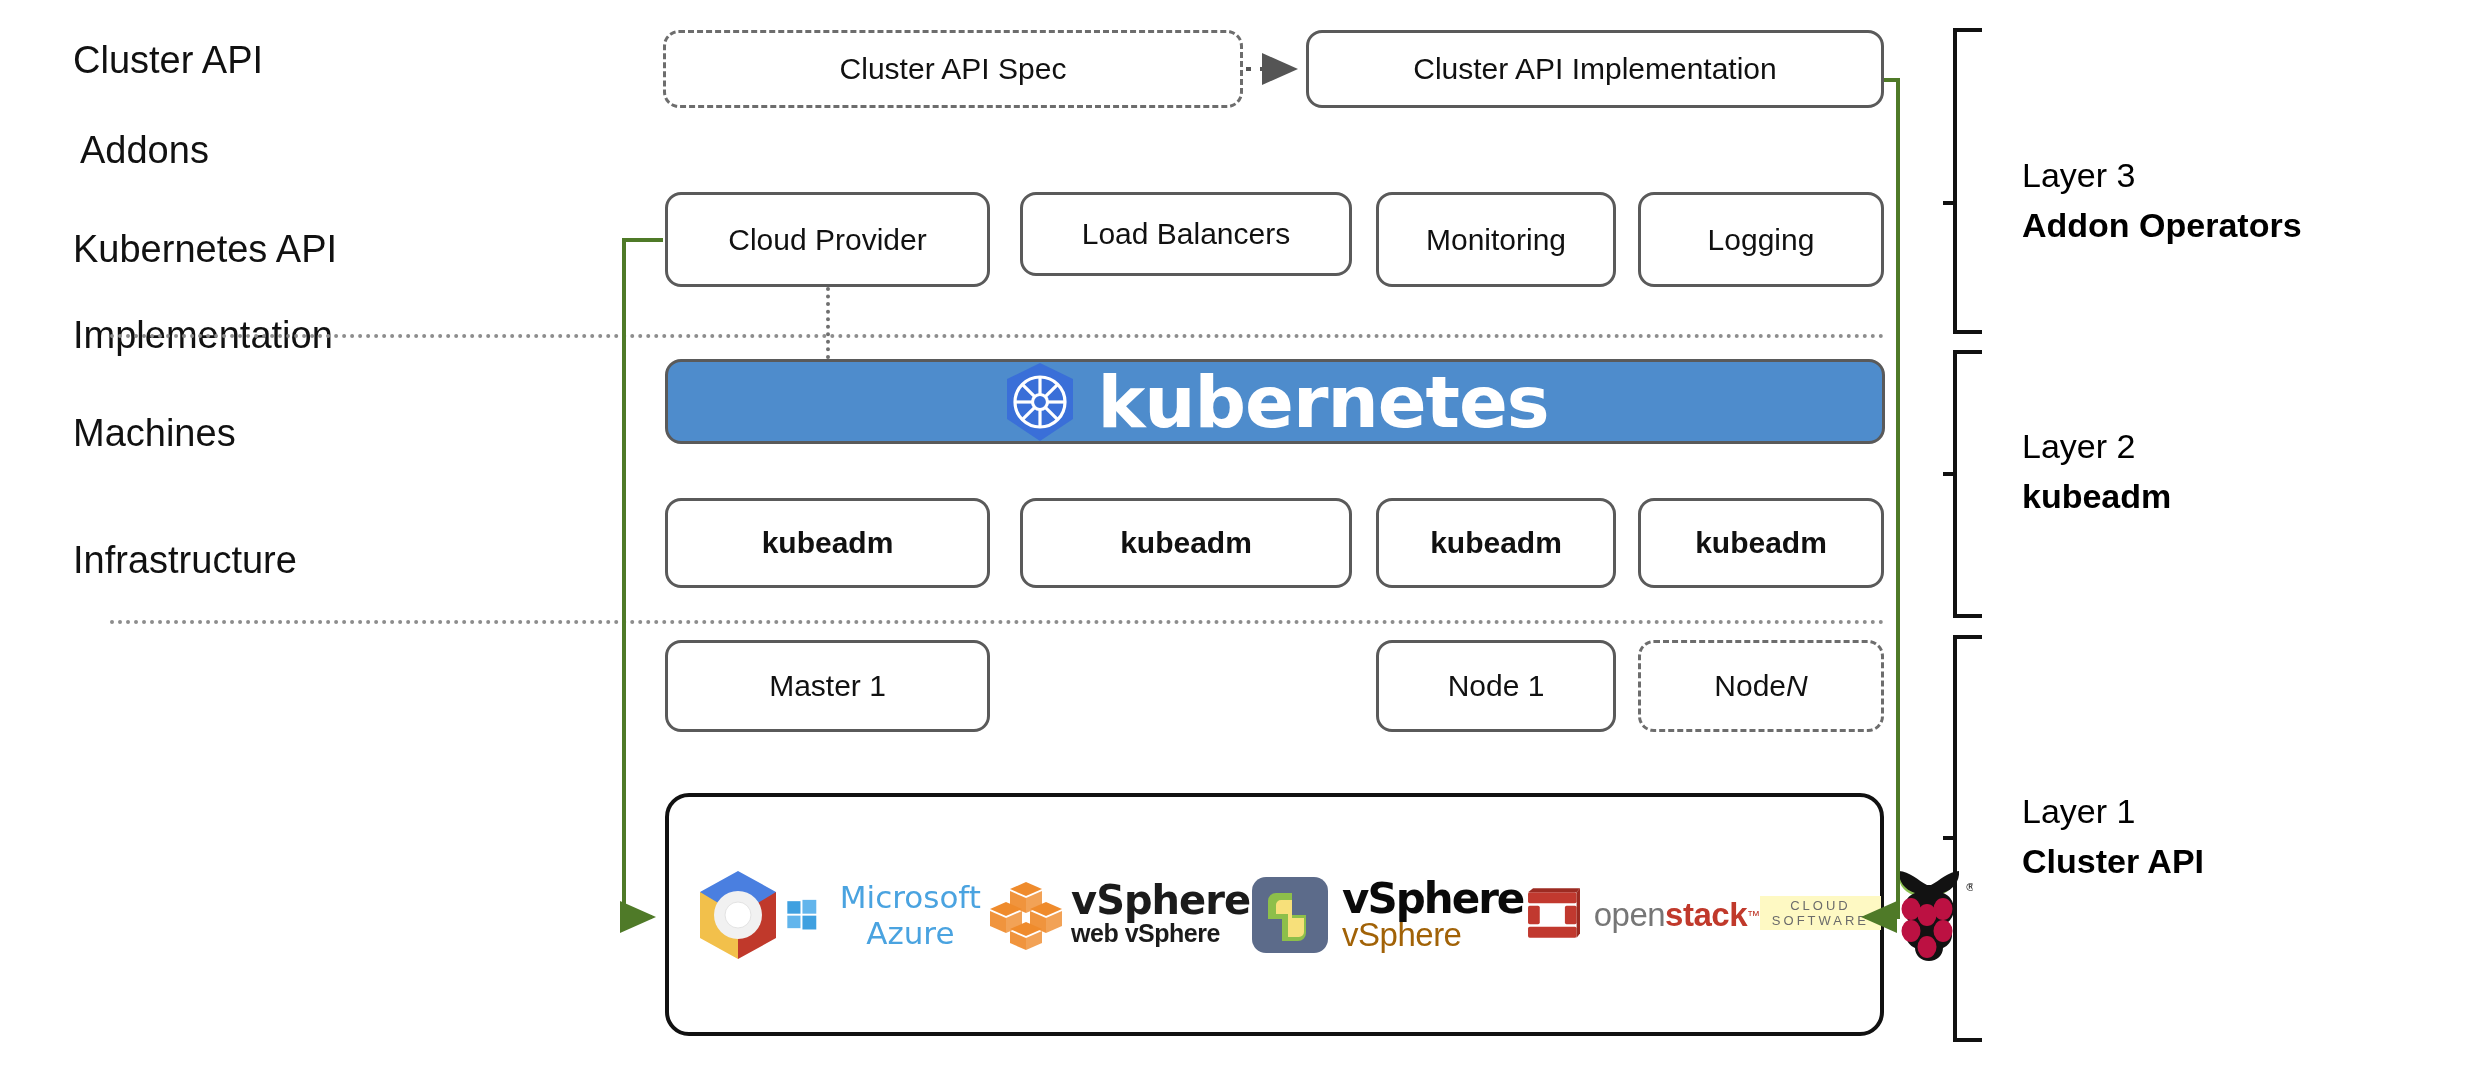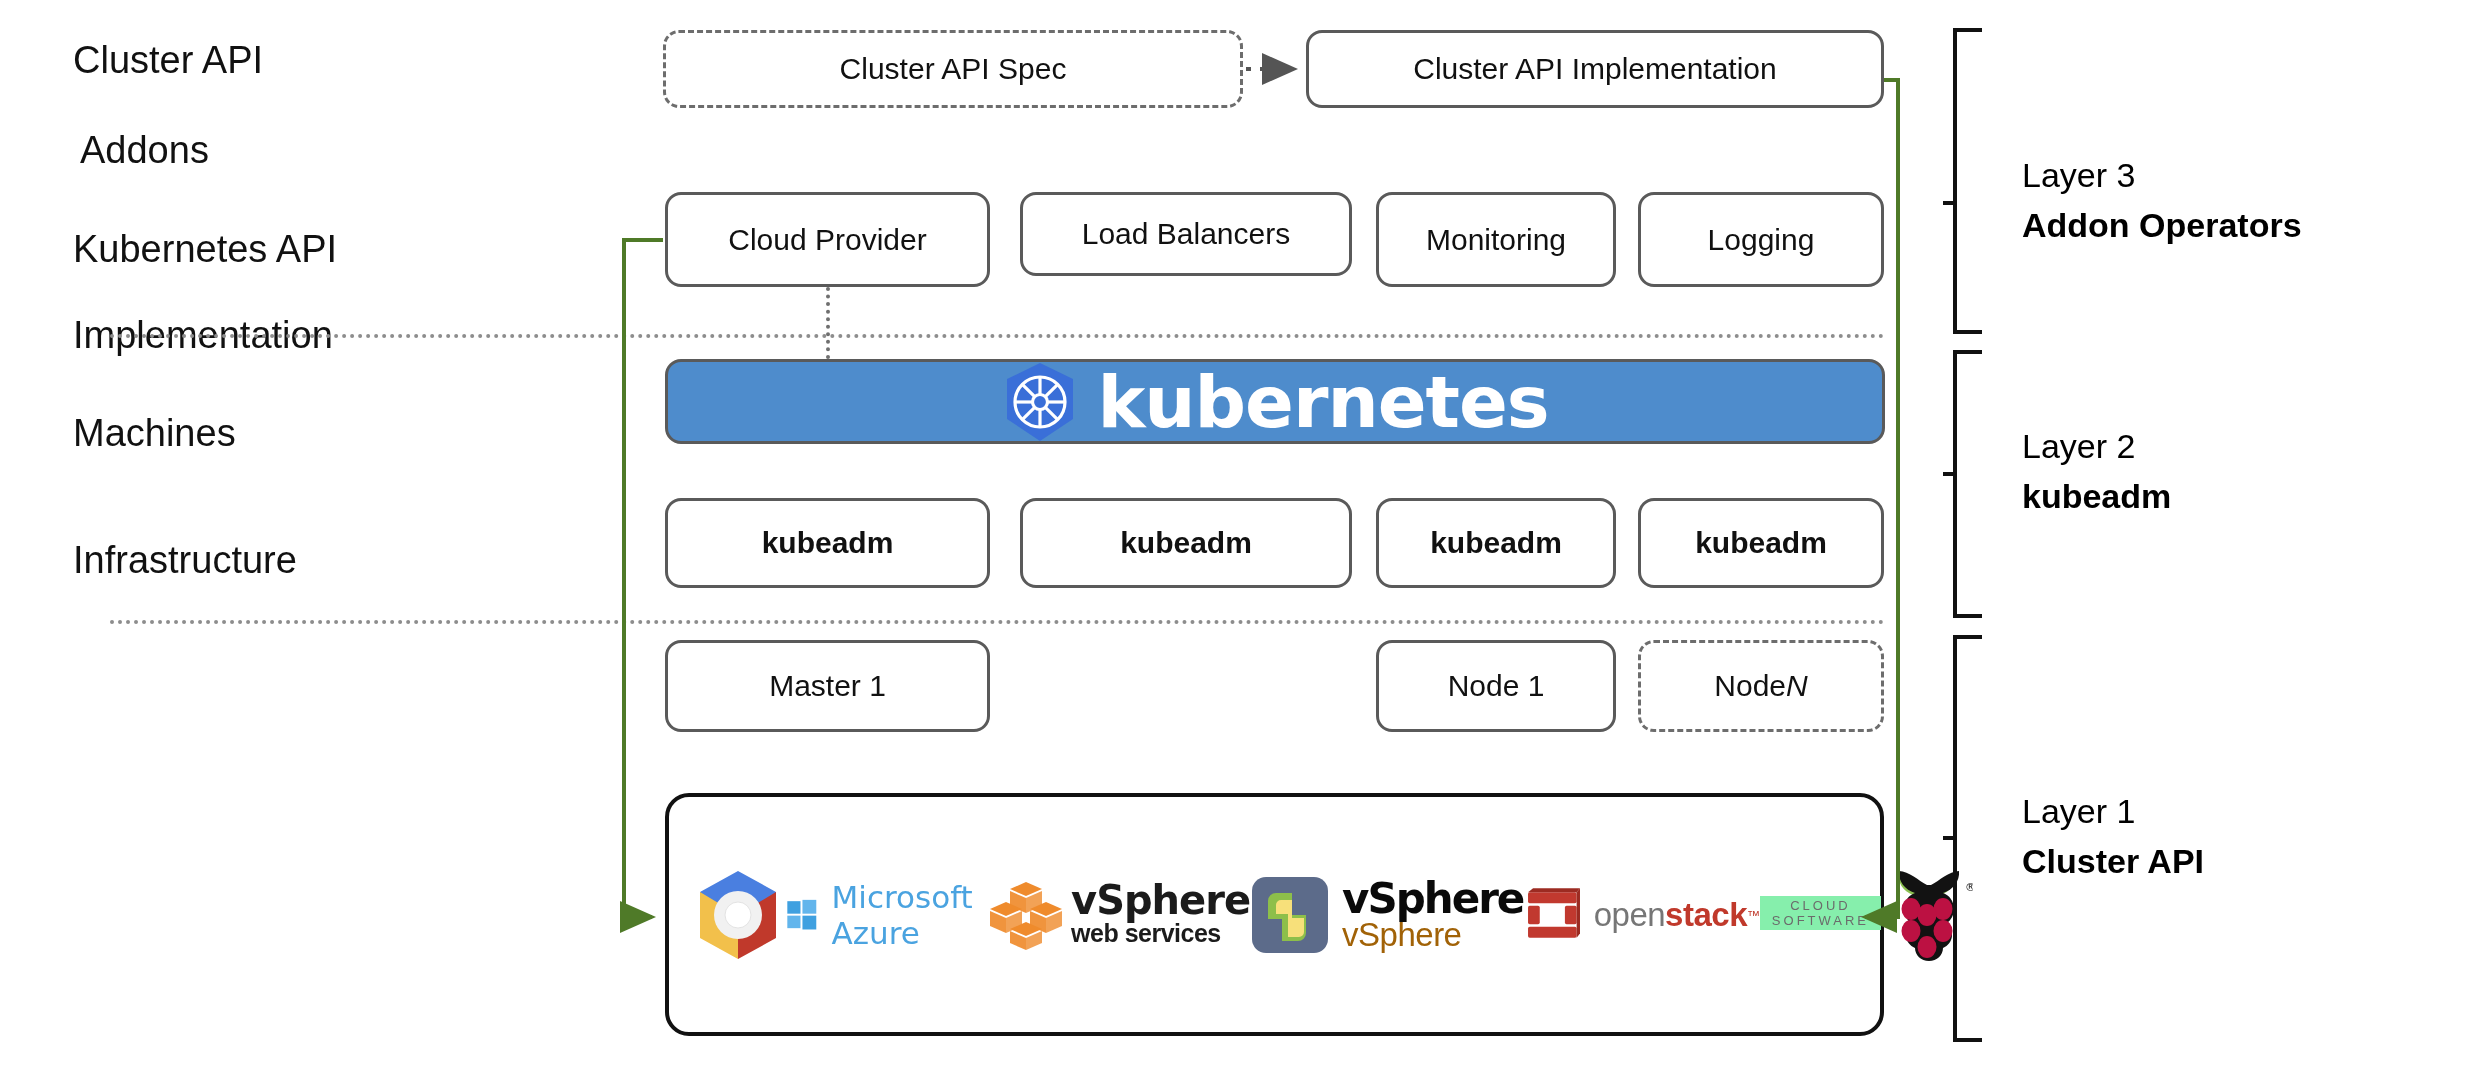--- a/index.html
+++ b/index.html
@@ -35,31 +35,31 @@
 
   
   .layercap{position:absolute;font-size:34px;line-height:50px;white-space:nowrap;}
   .layercap .l1{display:block;font-weight:normal;}
   .layercap .l2{display:block;font-weight:bold;}
 
   
   .logorow{position:absolute;display:flex;align-items:center;}
   .logo{position:relative;display:flex;align-items:center;justify-content:center;}
 
-  .azure-word{font-size:31px;color:#4aa3e0;font-family:"DejaVu Sans","Liberation Sans",sans-serif;}
+  .azure-word{font-size:31px;color:#4aa3e0;font-family:"DejaVu Sans","Liberation Sans",sans-serif;text-align:center;}
   .aws-word{font-size:40px;font-weight:bold;color:#1b1b1b;line-height:0.92;
             font-family:"DejaVu Sans","Liberation Sans",sans-serif;letter-spacing:-1px;}
   .aws-sub{font-size:25px;font-weight:bold;color:#1b1b1b;letter-spacing:-0.5px;}
   .vm-word{font-size:42px;font-weight:bold;color:#0a0a0a;letter-spacing:-2px;line-height:0.95;
            font-family:"DejaVu Sans","Liberation Sans",sans-serif;}
   .vm-sub{font-size:33px;color:#a16207;letter-spacing:-0.5px;line-height:1;}
   .os-open{font-size:33px;color:#767676;letter-spacing:-0.5px;}
   .os-stack{font-size:33px;color:#c0392b;font-weight:bold;letter-spacing:-0.5px;}
   .os-tm{font-size:13px;color:#c0392b;vertical-align:super;}
-  .os-sub{font-size:13px;color:#6b6b6b;letter-spacing:3px;background:#86efac;
+  .os-sub{font-size:13px;color:#6b6b6b;letter-spacing:3px;background:#fef9c3;
           padding:2px 6px;text-align:center;}
 </style>
 </head>
 <body>
 
 <div class="stage">
 
   <div class="rowlabel" style="left:73px;top:38px;">Cluster API</div>
   <div class="rowlabel" style="left:80px;top:128px;">Addons</div>
   <div class="rowlabel" style="left:73px;top:227px;">Kubernetes API</div>
@@ -173,21 +173,21 @@
           <polygon points="57,22 73,29 57,36 41,29"></polygon>
             <polygon points="41,31 57,38 57,53 41,46" opacity=".92"></polygon>
             <polygon points="73,31 57,38 57,53 73,46" opacity=".8"></polygon>
           <polygon points="37,42 53,49 37,56 21,49"></polygon>
             <polygon points="21,51 37,58 37,70 21,63" opacity=".92"></polygon>
             <polygon points="53,51 37,58 37,70 53,63" opacity=".8"></polygon>
         </g>
       </svg>
       <span style="display:flex;flex-direction:column;align-items:flex-start;">
         <span class="aws-word">vSphere</span>
-        <span class="aws-sub">web services</span>
+        <span class="aws-sub">web vSphere</span>
       </span>
     </span>
 
     <span class="logo" style="gap:12px;">
       <svg width="80" height="80" viewBox="0 0 80 80" aria-hidden="true">
         <rect x="2" y="2" width="76" height="76" rx="14" fill="#5c6b8a"></rect>
         <path d="M18 26a8 8 0 0 1 8-8h16v22h14v18a8 8 0 0 1-8 8H32V44H18Z" fill="#8dbf4a"></path>
         <path d="M26 30a5 5 0 0 1 5-5h11v18h12v14a5 5 0 0 1-5 5H38V39H26Z" fill="#f7e07a"></path>
       </svg>
       <span style="display:flex;flex-direction:column;align-items:flex-start;">

